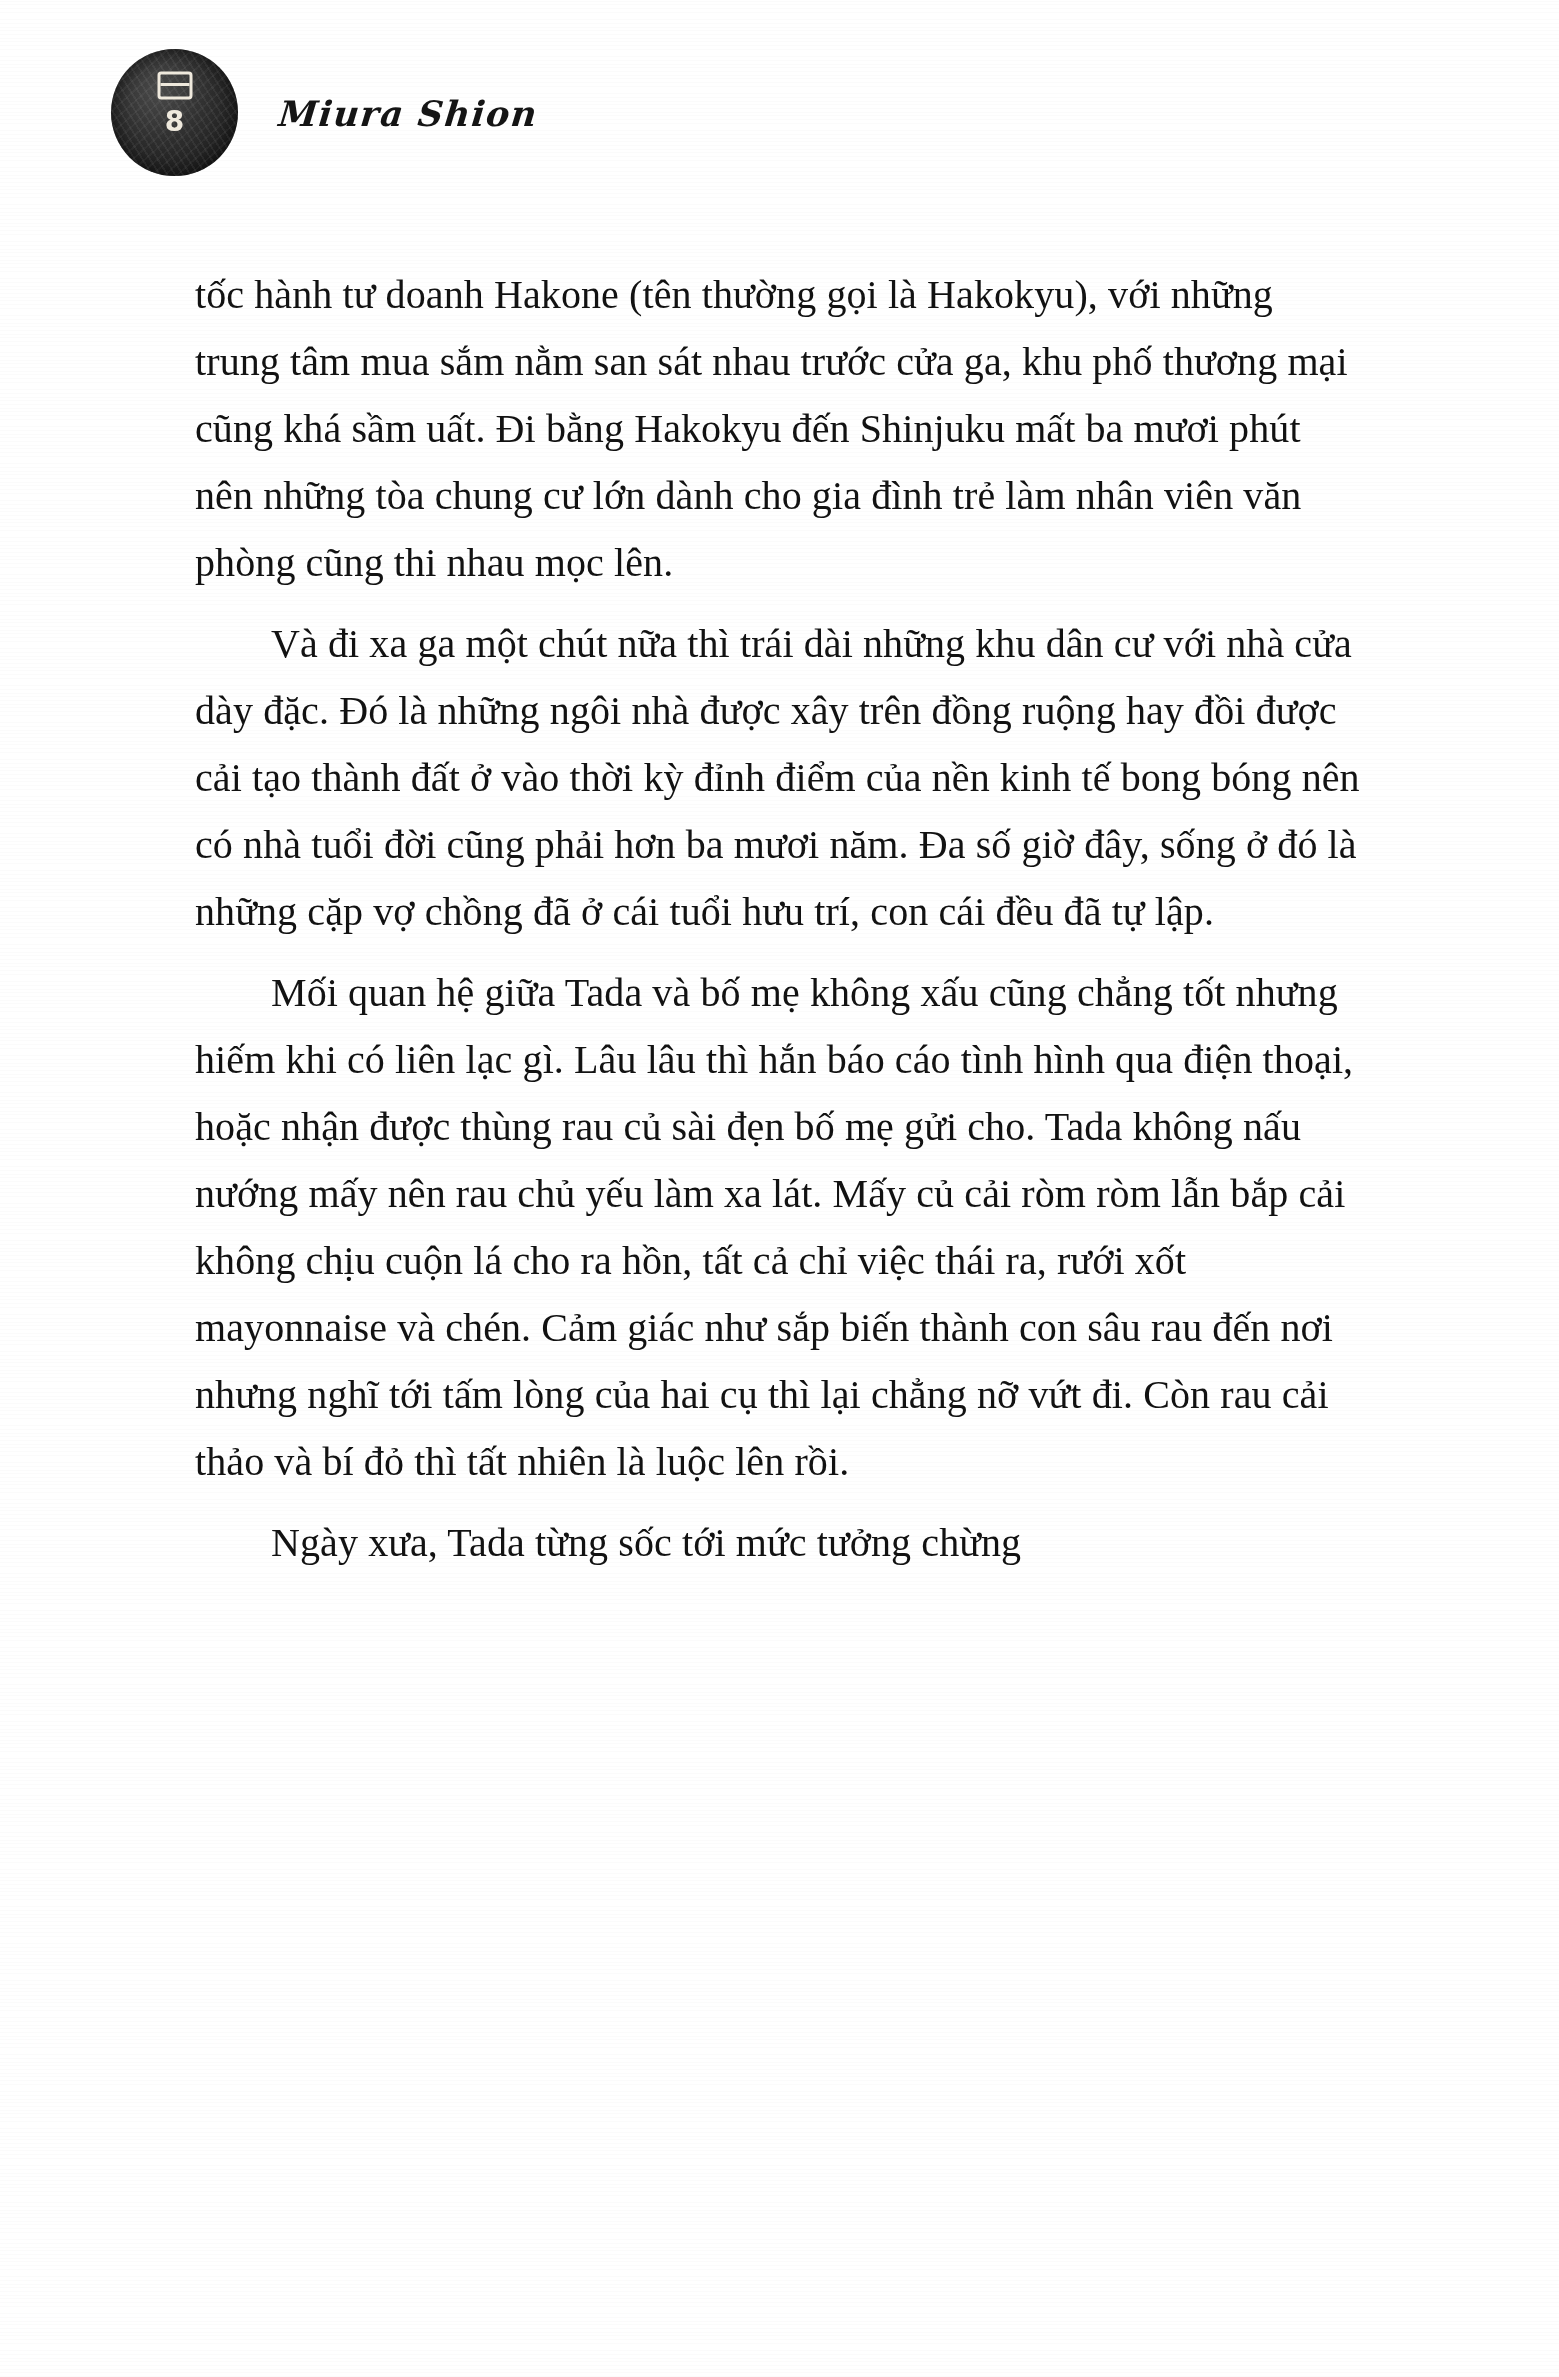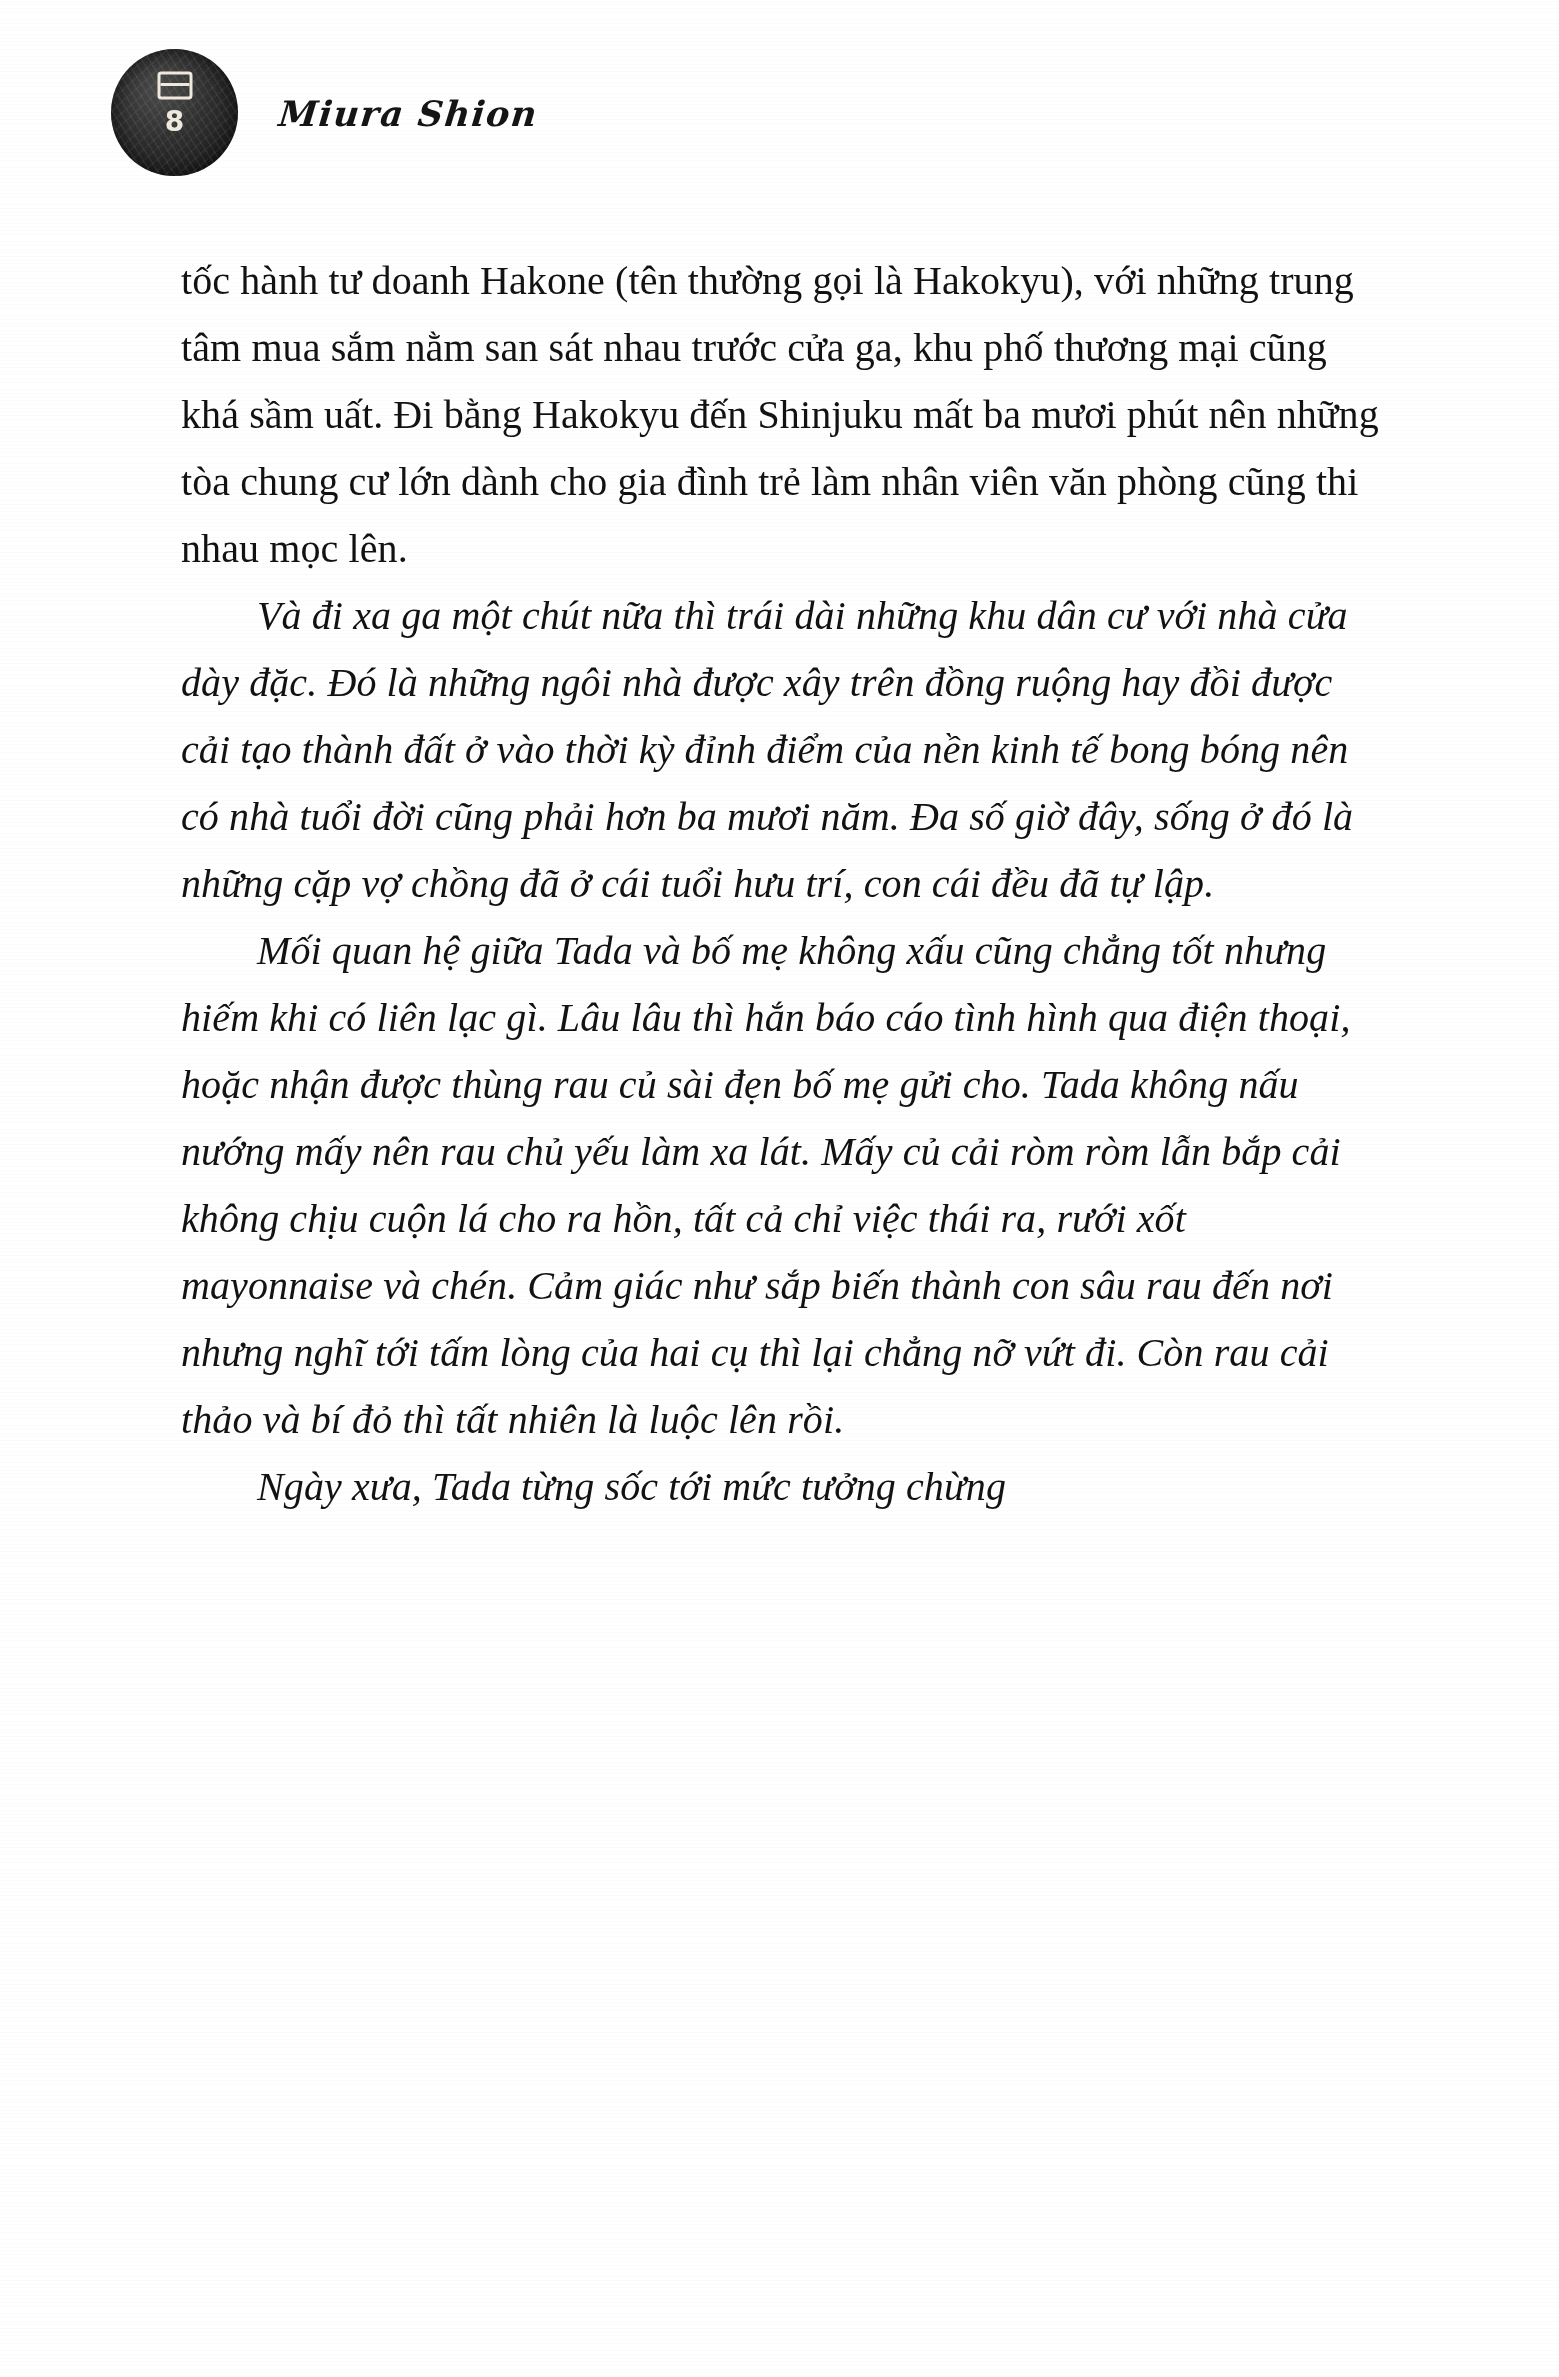--- a/index.html
+++ b/index.html
@@ -115,25 +115,24 @@
     width: 1198px;
     font-family: "Liberation Serif", serif;
     font-size: 40px;
     line-height: 67px;
     color: #121212;
     text-align: left;
     letter-spacing: 0.1px;
   }
 
   .body-text p {
-    margin: 0;
+    margin: 14px;
   }
   .body-text p.indent {
     text-indent: 76px;
-    font-style: italic;
   }
 
   
   .scan-noise {
     position: absolute;
     inset: 0;
     pointer-events: none;
     opacity: 0.035;
     background:
       repeating-linear-gradient(0deg, rgba(0,0,0,0.5) 0px, rgba(0,0,0,0.5) 0.9px, rgba(255,255,255,0) 0.9px, rgba(255,255,255,0) 3.7px);

